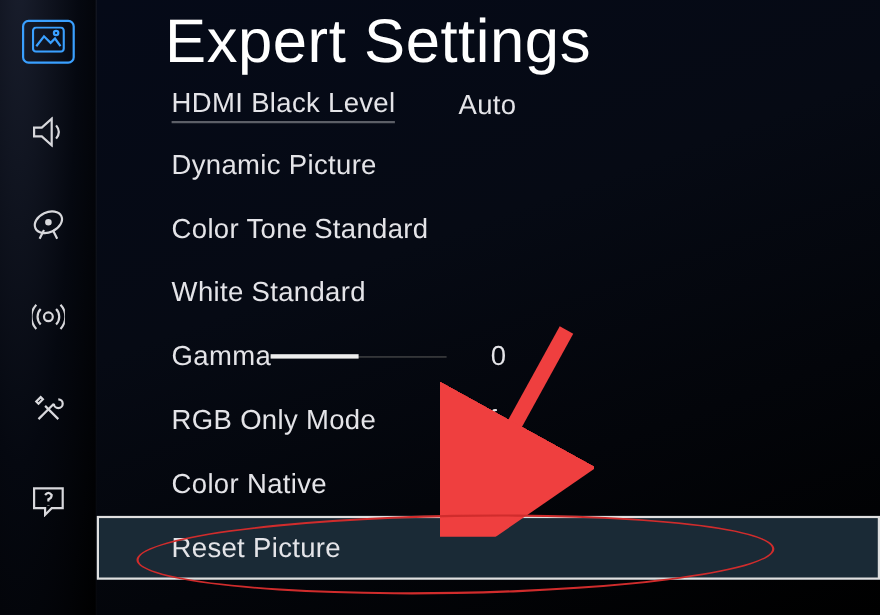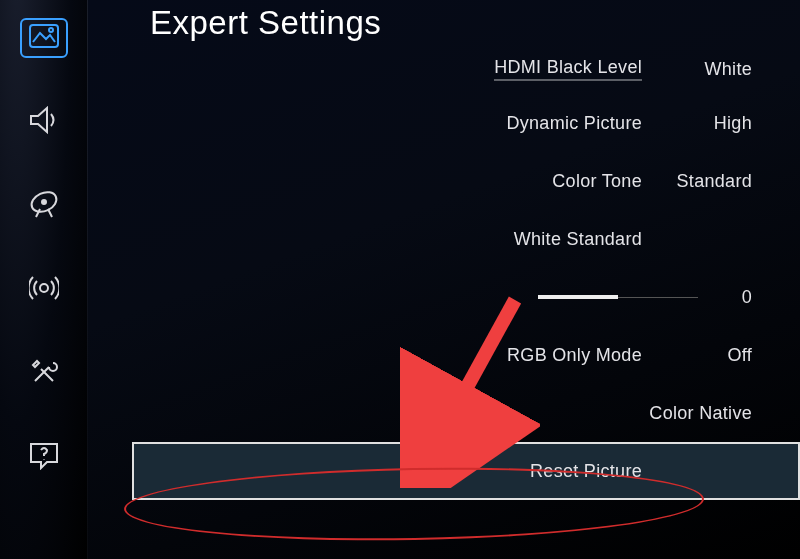--- a/index.html
+++ b/index.html
@@ -37,36 +37,36 @@
     color: #3aa0ff;
   }
   .nav-icon svg { stroke: currentColor; fill: none; stroke-width: 2; }
   .main {
     flex: 1;
     height: 559px;
     background: linear-gradient(160deg, #050a18 0%, #060a14 40%, #000 100%);
     position: relative;
   }
   .page-title {
-    font-size: 33px;
+    font-size: 56px;
     font-weight: 400;
     color: #fff;
     padding: 4px 0 0 62px;
     letter-spacing: 0.5px;
   }
   .settings-list {
     margin-top: 2px;
   }
   .row {
     display: flex;
     align-items: center;
-    justify-content: flex-end;
+    justify-content: flex-start;
     height: 58px;
     padding: 0 48px 0 68px;
-    font-size: 18px;
+    font-size: 25px;
     font-weight: 300;
   }
   .row .label { color: #e4e4e8; }
   .row .value { color: #e4e4e8; min-width: 110px; text-align: right; }
   .row .slider-wrap {
     display: flex;
     align-items: center;
     gap: 24px;
   }
   .slider-track {
@@ -79,21 +79,20 @@
     position: absolute;
     left: 0; top: -1.5px;
     height: 4px;
     width: 80px;
     background: #eee;
   }
   .row.selected {
     background: #1a2a36;
     outline: 2px solid #e0e0e0;
     outline-offset: -2px;
-    margin-left: 44px;
   }
   .row.first-dim .label { border-bottom: 2px solid rgba(255,255,255,0.35); padding-bottom: 1px; }
   .row.first-dim { height: 50px; padding-top: 0; }
   .annot-arrow {
     position: absolute;
     pointer-events: none;
   }
   .annot-ellipse {
     position: absolute;
     pointer-events: none;
@@ -158,39 +157,39 @@
   </div>
 </div>
 
 <div class="main">
   <h1 class="page-title">Expert Settings</h1>
 
   <div class="settings-list">
 
     <div class="row first-dim">
       <span class="label">HDMI Black Level</span>
-      <span class="value">White</span>
+      <span class="value">Auto</span>
     </div>
 
     <div class="row">
       <span class="label">Dynamic Picture</span>
-      <span class="value">High</span>
     </div>
 
     <div class="row">
       <span class="label">Color Tone</span>
       <span class="value">Standard</span>
     </div>
 
     <div class="row">
       <span class="label">White Standard</span>
       <span class="value"></span>
     </div>
 
     <div class="row">
+      <span class="label">Gamma</span>
       <span class="slider-wrap">
         <span class="slider-track">
           <span class="slider-fill"></span>
         </span>
         <span class="value" style="min-width:30px">0</span>
       </span>
     </div>
 
     <div class="row">
       <span class="label">RGB Only Mode</span>

